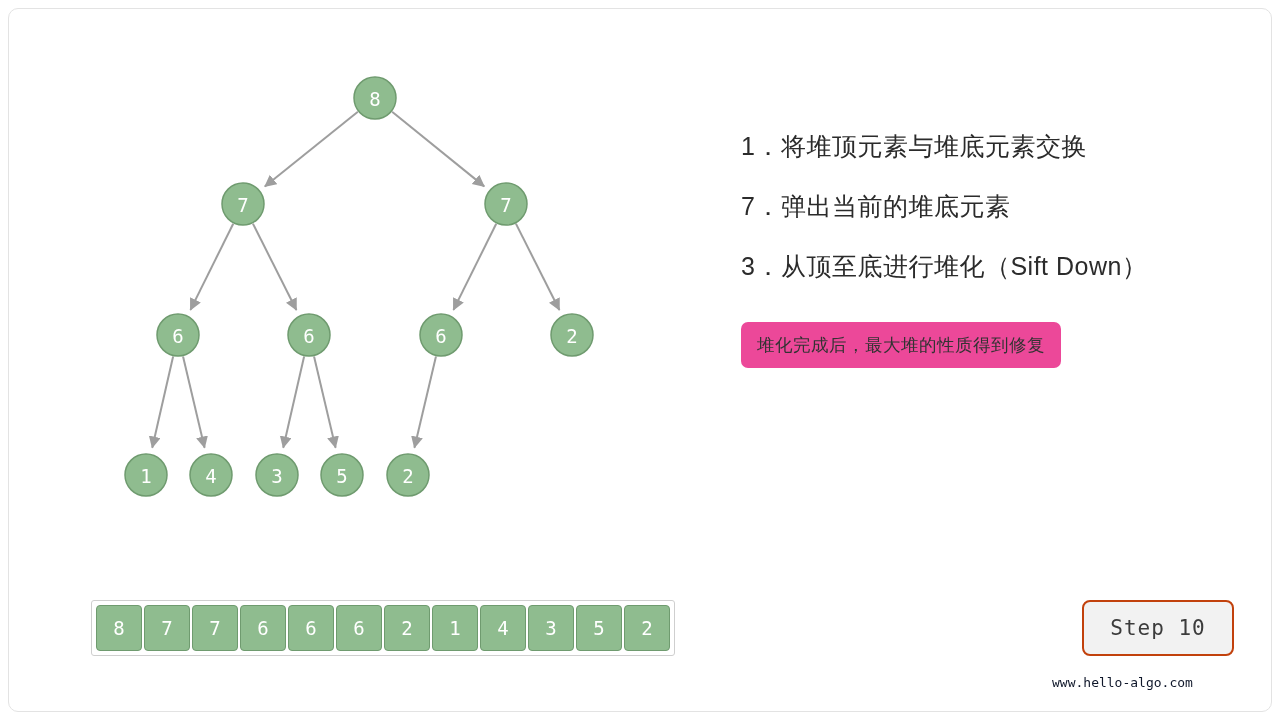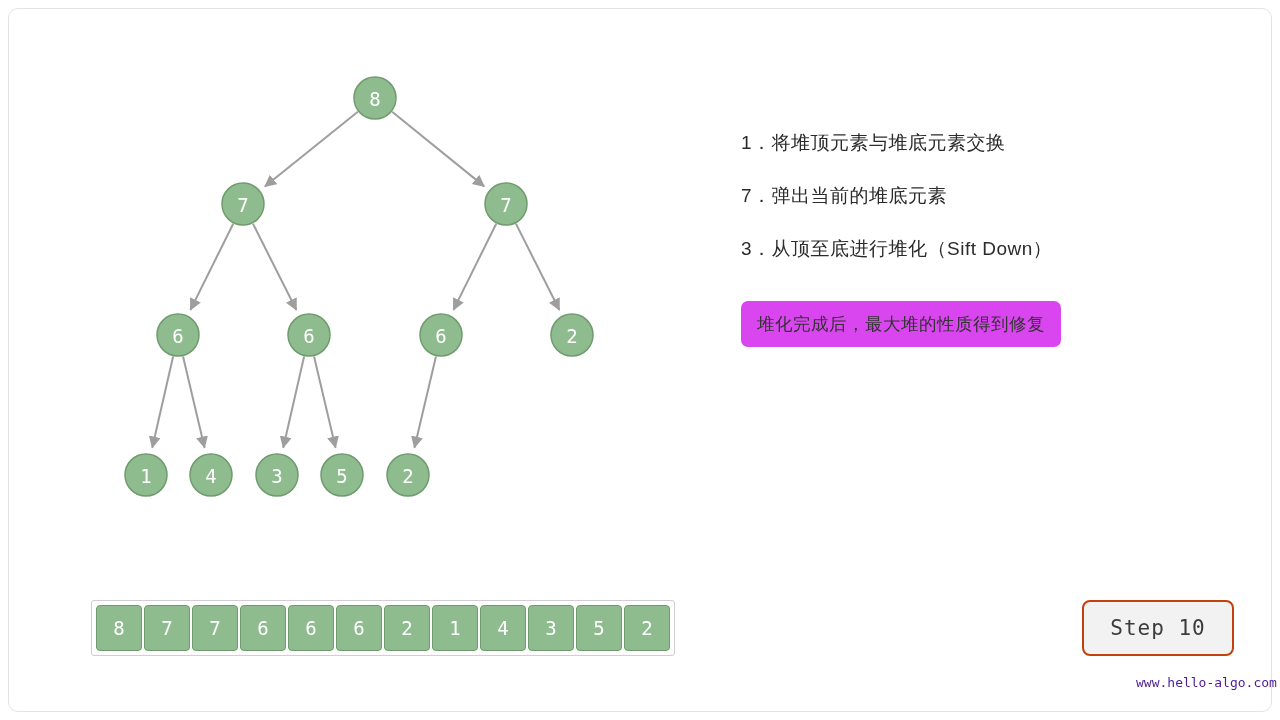--- a/index.html
+++ b/index.html
@@ -65,29 +65,29 @@
   .panel-title {
     font-family: "Liberation Sans", sans-serif;
     font-size: 20px;
     font-weight: bold;
     color: #2b2b2b;
     margin: 0 0 34px 0;
     letter-spacing: 0.5px;
   }
   .step-line {
     font-family: "Liberation Sans", sans-serif;
-    font-size: 19px;
+    font-size: 25px;
     color: #2b2b2b;
     margin-bottom: 27px;
     letter-spacing: 0.5px;
     white-space: nowrap;
   }
   .note {
     display: inline-block;
-    background: #d946ef;
+    background: #ec4899;
     border-radius: 7px;
     padding: 11px 16px;
     font-family: "Liberation Sans", sans-serif;
     font-size: 17.5px;
     color: #333;
     margin-top: 12px;
     letter-spacing: 0.5px;
   }
   
   .array-wrap {
@@ -127,25 +127,25 @@
     display: flex;
     align-items: center;
     justify-content: center;
     font-family: "DejaVu Sans Mono", monospace;
     font-size: 21px;
     color: #3c3c3c;
     letter-spacing: 1px;
   }
   .watermark {
     position: absolute;
-    left: 1136px;
+    left: 1052px;
     top: 675px;
     font-family: "DejaVu Sans Mono", monospace;
     font-size: 13px;
-    color: #4c1d95;
+    color: #0f172a;
   }
 </style>
 </head>
 <body>
 
 <div id="canvas">
   <div class="frame"></div>
 
   <svg class="tree-layer">
     <defs>

